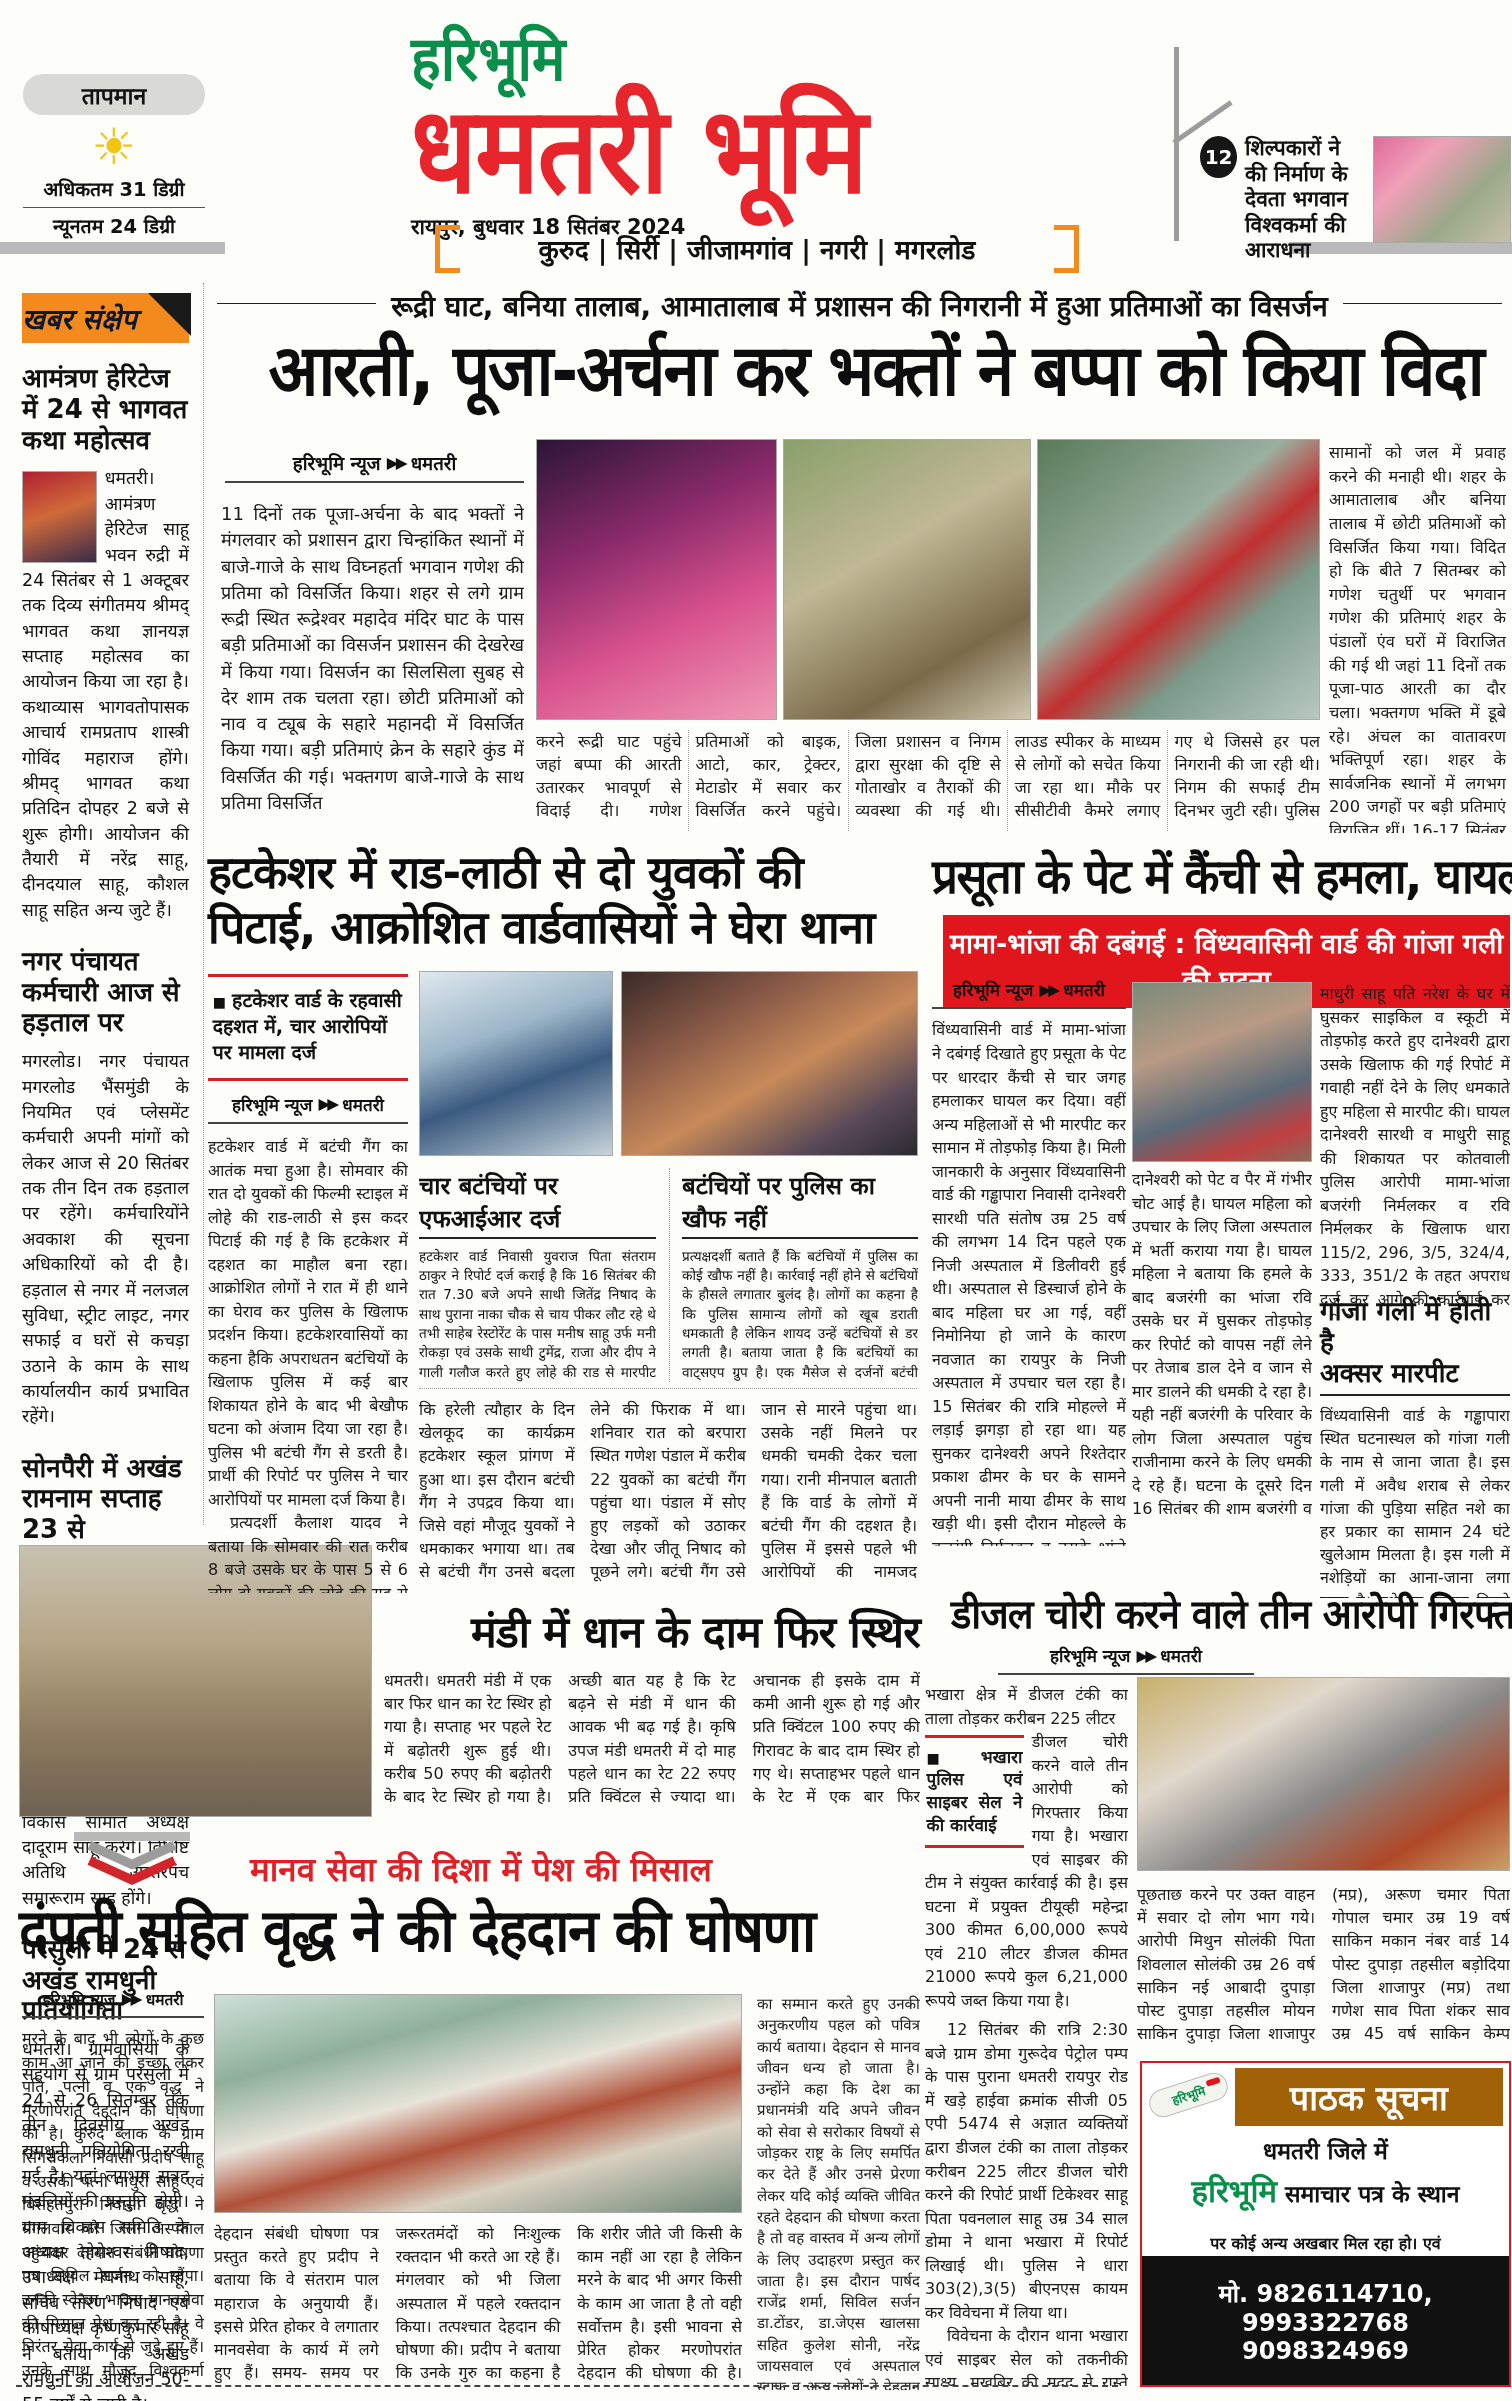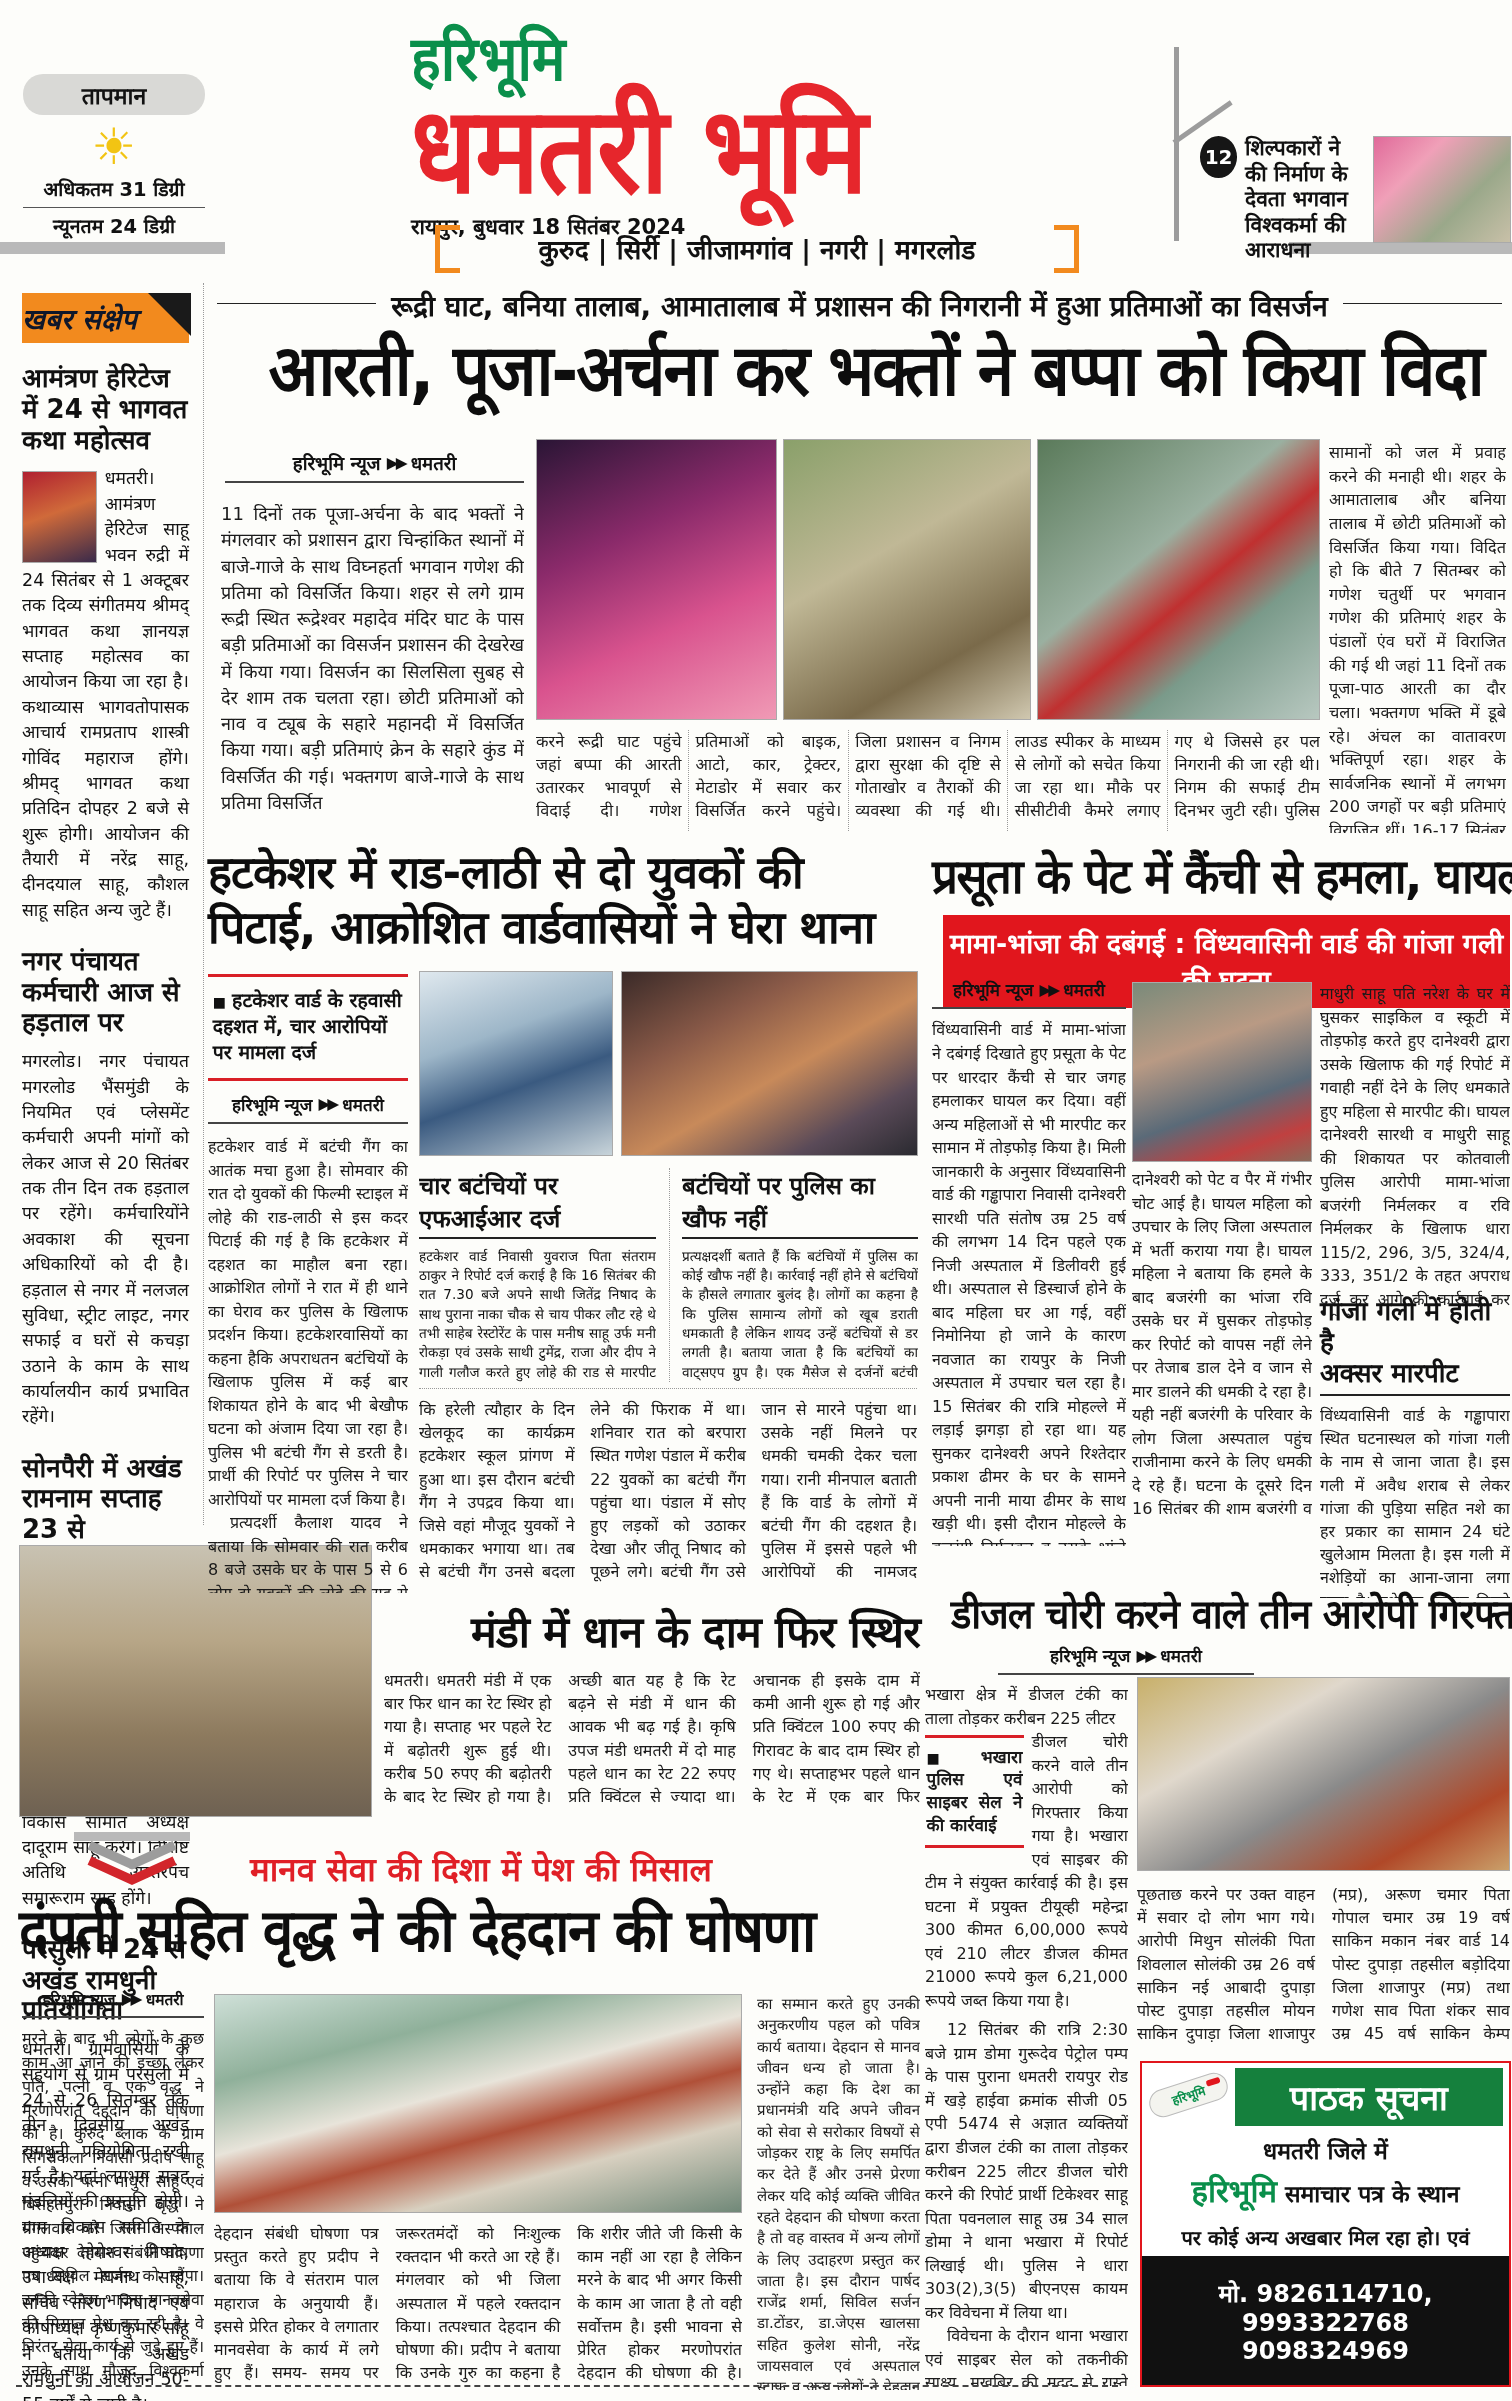--- a/index.html
+++ b/index.html
@@ -241,29 +241,29 @@
   </div>
 
   <div class="abs" style="left:1140px;top:2061px;width:371px;height:326px;border:2.3px solid #e1161d;background:#fff;">
     <div style="display:flex;align-items:center;">
       <div style="width:93px;height:50px;position:relative;">
         <div style="position:absolute;left:6.2px;top:11px;width:81px;height:28px;background:#f4f4ef;border:0.8px solid #bbb;border-radius:14px;transform:rotate(-18deg);display:flex;align-items:center;justify-content:center;">
           <span class="green" style="font-weight:bold;font-size:12.4px;">हरिभूमि</span>
           <span style="position:absolute;right:4.7px;top:4.7px;width:14px;height:6.2px;background:#e1161d;border-radius:2.3px;"></span>
         </div>
       </div>
-      <div style="flex:1;background:#15803d;color:#fff;font-weight:bold;font-size:34px;text-align:center;padding:6.2px 0;margin:4.7px 6.2px 0 0;">पाठक सूचना</div>
+      <div style="flex:1;background:#a16207;color:#fff;font-weight:bold;font-size:34px;text-align:center;padding:6.2px 0;margin:4.7px 6.2px 0 0;">पाठक सूचना</div>
     </div>
     <div style="text-align:center;margin-top:7.8px;font-weight:bold;">
       <div style="font-size:23px;">धमतरी जिले में</div>
       <div style="font-size:23px;margin-top:3.1px;">
         <span class="green" style="font-size:31px;">हरिभूमि</span>
         <span>समाचार पत्र के स्थान</span>
       </div>
-      <div style="font-size:20px;margin-top:13px;">पर कोई अन्य अखबार मिल रहा हो। एवं</div>
+      <div style="font-size:16px;margin-top:21px;">पर कोई अन्य अखबार मिल रहा हो। एवं</div>
       <div style="font-size:22.5px;margin-top:3.1px;">समाचार पत्र की प्रतियां, विज्ञापन एवं</div>
       <div style="font-size:22.5px;margin-top:3.1px;">खबरों के लिए संपर्क करें</div>
     </div>
     <div style="position:absolute;left:0;bottom:0;width:100%;background:#111;color:#fff;font-weight:bold;text-align:center;padding:20px 0;">
       <div style="font-size:24px;">मो. 9826114710, 9993322768</div>
       <div style="font-size:24px;">9098324969</div>
     </div>
   </div>
 
   <div class="abs" style="left:15.5px;top:2385px;width:1102px;border-top:2.3px dashed #444;"></div>

